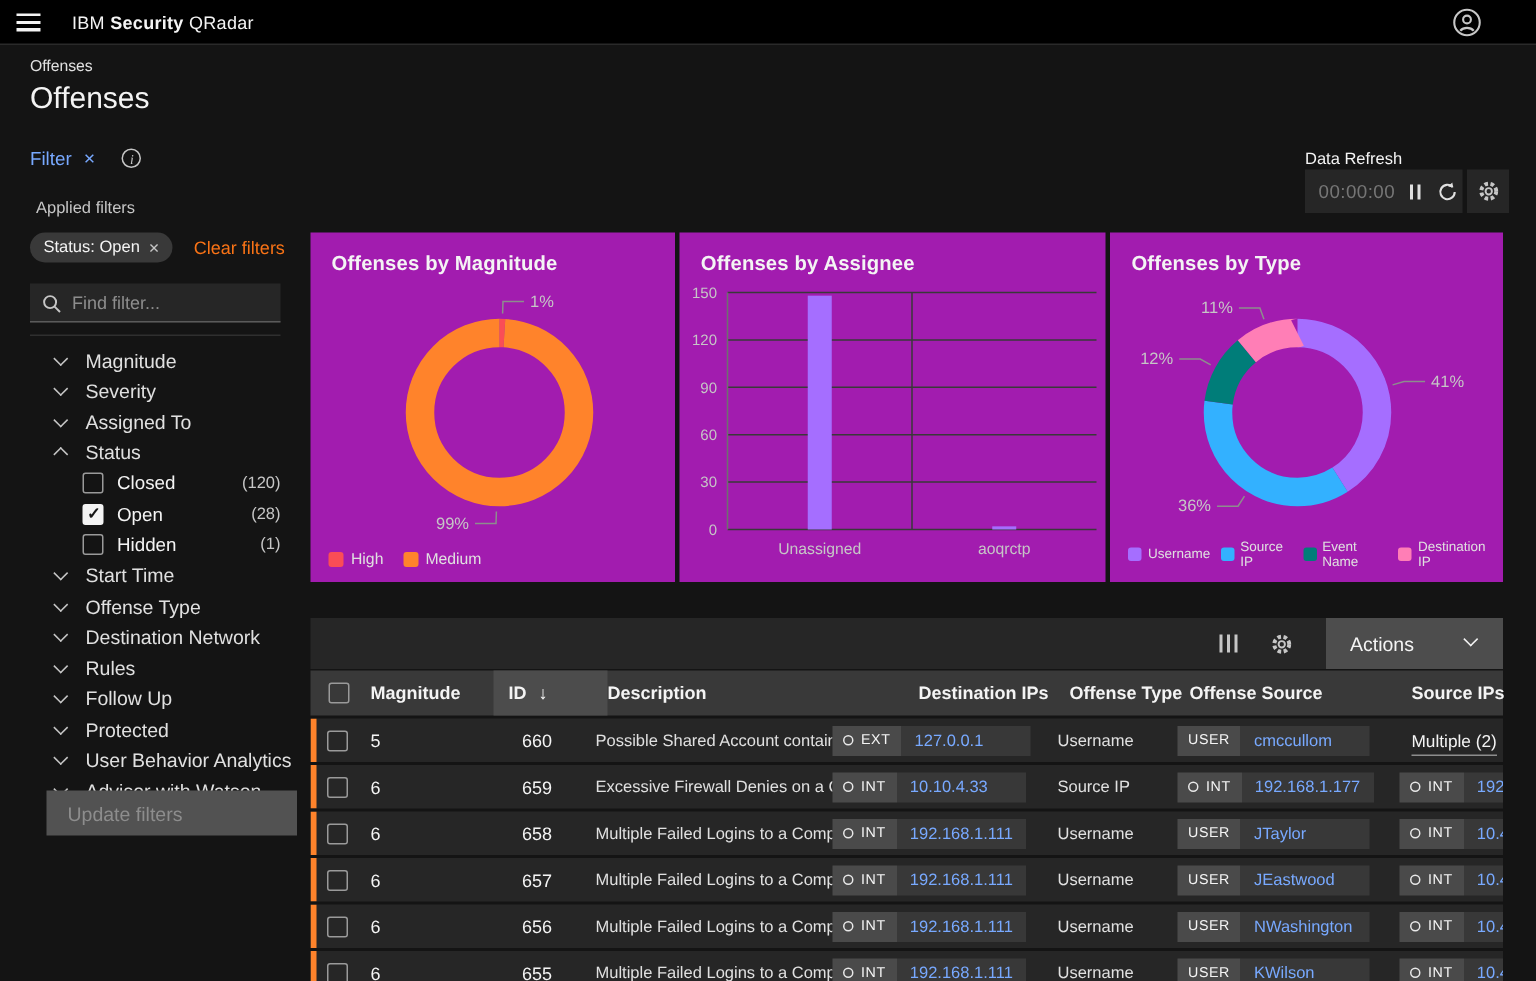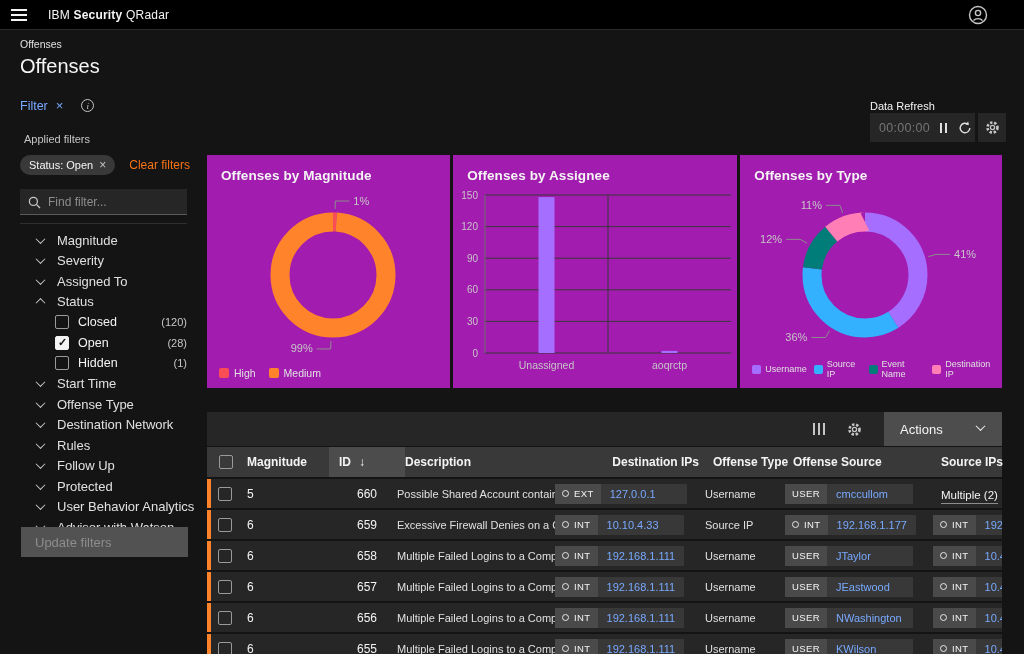--- a/index.html
+++ b/index.html
@@ -39,21 +39,21 @@
   .group-row { display:flex; align-items:center; height:20.5px; padding-left:37px; cursor:pointer; color:#e0e0e0; font-size:13px; }
   .chev { width:7px; height:7px; border-right:1.5px solid #c6c6c6; border-bottom:1.5px solid #c6c6c6;
           transform:rotate(45deg) translate(-1px,-1px); margin-right:13px; flex:none; }
   .chev.up { transform:rotate(225deg) translate(-1px,-1px); }
   .opt-row { display:flex; align-items:center; height:20.5px; padding:0 18px 0 55px; cursor:pointer; font-size:12.5px; color:#f4f4f4; }
   .opt-count { margin-left:auto; font-size:11px; color:#c6c6c6; }
   .cbx { width:14px; height:14px; border:1px solid #9a9a9a; border-radius:2px; margin-right:9px; flex:none;
          background:transparent; position:relative; }
   .cbx.checked { background:#f4f4f4; border-color:#f4f4f4; }
   .cbx.checked::after { content:"\2713"; position:absolute; left:2px; top:-1px; color:#161616; font-size:11px; font-weight:700; }
-  .update-btn { position:absolute; left:21px; top:497px; width:167px; height:30px; background:#525252;
+  .update-btn { position:absolute; left:31px; top:497px; width:167px; height:30px; background:#525252;
                 border:none; color:#8d8d8d; font-size:13px; text-align:left; padding-left:14px; }
 
   
   .refresh-label { position:absolute; left:870px; top:100px; font-size:11px; color:#f4f4f4; }
   .refresh-box { position:absolute; left:870px; top:113px; width:105px; height:29px; background:#262626;
                  display:flex; align-items:center; }
   .refresh-time { font-size:12.5px; color:#757575; margin-left:9px; letter-spacing:.3px; }
   .pause-btn { margin-left:10px; display:flex; gap:3px; cursor:pointer; }
   .pause-btn i { display:block; width:2px; height:10px; background:#e0e0e0; }
   .refresh-btn { margin-left:11px; cursor:pointer; display:flex; }
@@ -79,21 +79,21 @@
   .colicon i { display:block; width:2px; height:12px; background:#c6c6c6; }
   .actions-btn { width:118px; height:34px; background:#4d4d4d; border:none; color:#f4f4f4; font-size:13px;
                  display:flex; align-items:center; padding-left:16px; cursor:pointer; }
   .actions-btn .chev { border-color:#f4f4f4; margin:0 0 3px auto; margin-right:18px; }
   .thead { height:30px; background:#393939; display:flex; align-items:center; margin-top:1px; font-size:12px; font-weight:700; }
   .trow { height:29px; background:#262626; display:flex; align-items:center; margin-top:2px; overflow:hidden; position:relative; }
   .sevbar { width:4px; align-self:stretch; flex:none; }
   .c-cb { width:36px; flex:none; display:flex; justify-content:center; }
   .thead .c-cb { padding-left:2px; }
   .c-mag { width:74px; flex:none; font-size:12px; }
-  .c-id { width:76px; flex:none; font-size:12px; text-align:right; padding-right:20px; }
+  .c-id { width:76px; flex:none; font-size:12px; text-align:right; padding-right:29px; }
   .thead .c-id { background:#4c4c4c; align-self:stretch; display:flex; align-items:center; text-align:left;
                  padding:0 0 0 10px; cursor:pointer;margin-left:8px; }
   .sort-arrow { margin-left:8px; font-size:12px; font-weight:400; }
   .c-desc { width:158px; flex:none; font-size:11px; color:#e0e0e0; white-space:nowrap; overflow:hidden; }
   .c-dest { width:150px; flex:none; }
   .c-type { width:80px; flex:none; font-size:11px; color:#e0e0e0; }
   .c-src { width:140px; flex:none; }
   .c-sip { flex:none; width:130px; padding-left:8px; }
   .thead > div { color:#f4f4f4; }
   .pill { display:inline-flex; height:20px; align-items:stretch; font-size:11px; cursor:pointer;border-radius:10px; }

